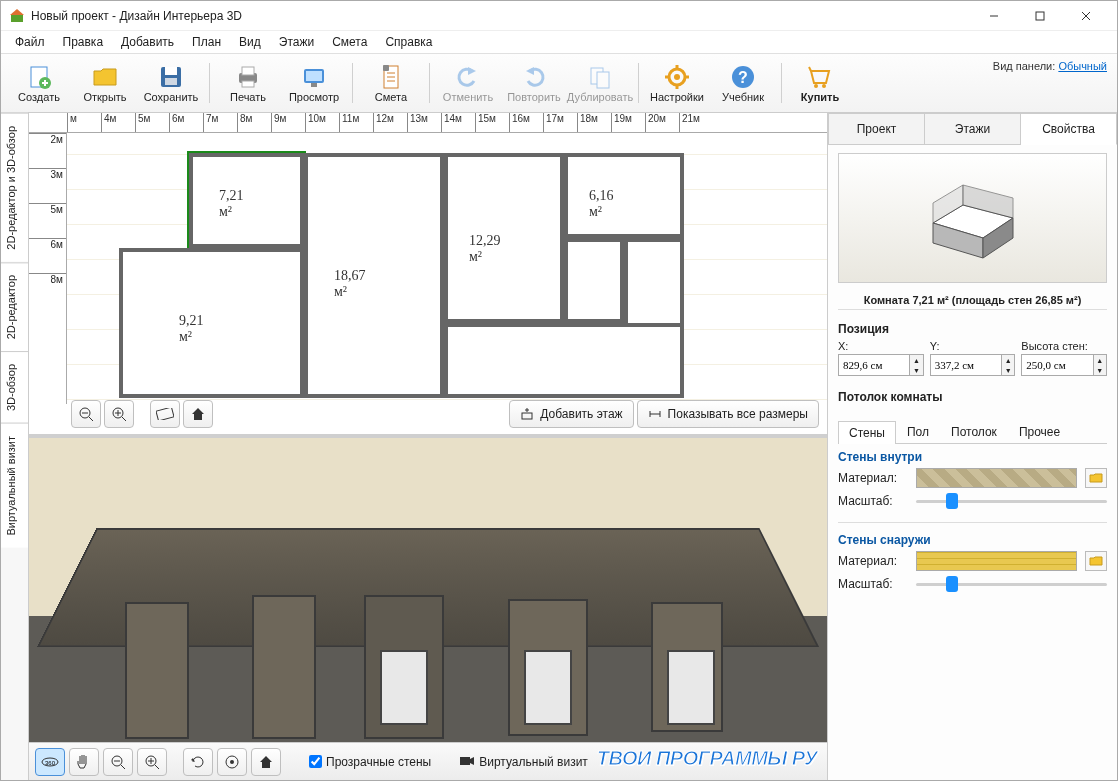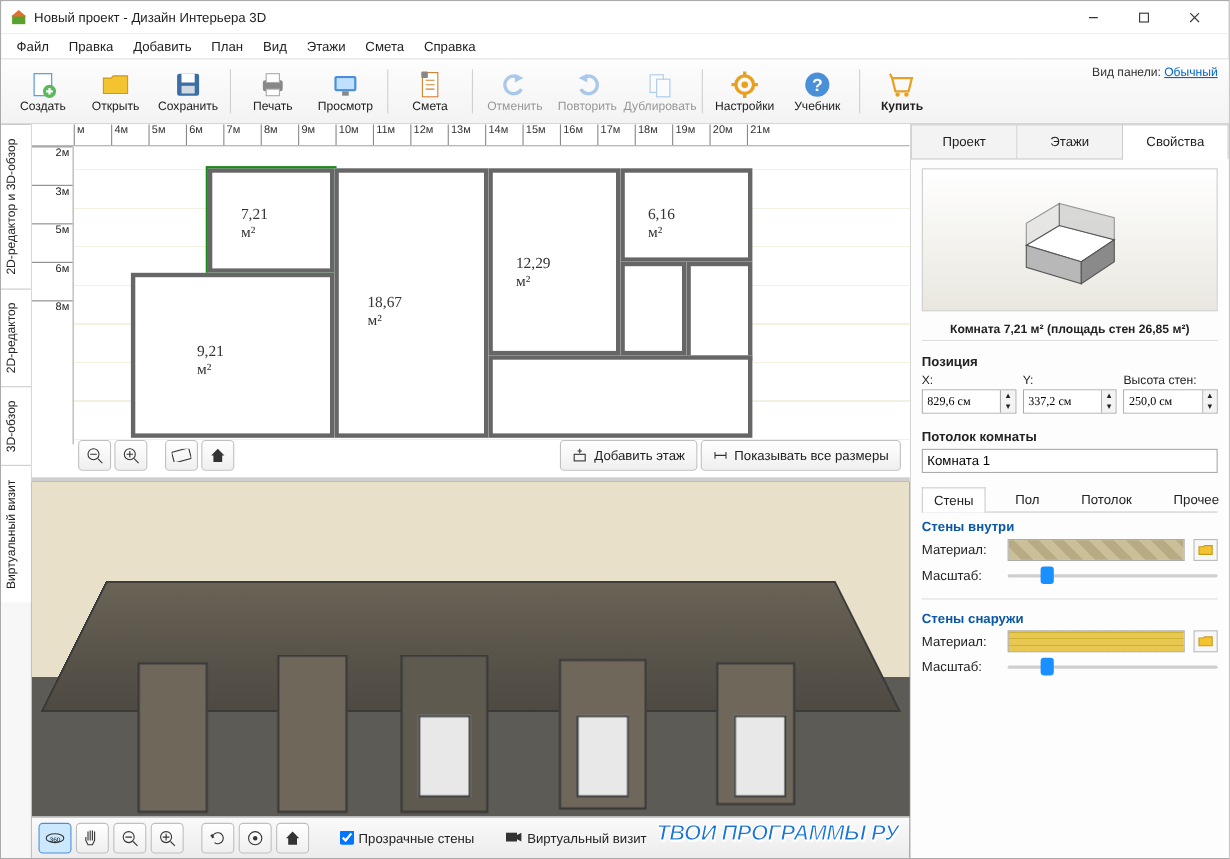--- a/index.html
+++ b/index.html
@@ -51,21 +51,21 @@
   .section { margin: 0 10px 8px; }
   .section h4 { font-size: 12px; font-weight: bold; margin: 6px 0 4px; }
   .row3 { display:flex; gap: 6px; }
   .col { flex: 1; display:flex; flex-direction:column; gap: 2px; }
   .col label { font-size: 11px; }
   .spin { display:flex; border: 1px solid #aaa; height: 22px; }
   .spin input { border: none; width: 100%; padding: 0 4px; font-size: 11px; font-family: Liberation Serif, serif; }
   .spinbtns { width: 16px; display:flex; flex-direction:column; border-left: 1px solid #aaa; }
   .spinbtns div { flex:1; display:flex; align-items:center; justify-content:center; font-size: 7px; background: #f3f3f3; }
   .textin { width: 100%; border: 1px solid #aaa; height: 22px; padding: 0 4px; font-size: 12px; }
-  .subtabs { display:flex; border-bottom: 1px solid #ccc; margin: 4px 10px 0; gap: 16px; }
+  .subtabs { display:flex; border-bottom: 1px solid #ccc; margin: 4px 10px 0; }
   .subtab { padding: 4px 10px; font-size: 12px; border: 1px solid transparent; border-bottom: none; cursor: default; }
   .subtab.active { border-color: #ccc; background: #fff; position: relative; top: 1px; }
   .matrow { display:flex; align-items:center; gap: 8px; margin: 3px 0; font-size: 12px;}
   .matrow .lbl { width: 70px; }
   .swatch { flex:1; height: 20px; border: 1px solid #aaa; }
   .folder-btn { width: 22px; height: 20px; border: 1px solid #bbb; background:#f7f7f7; display:flex;align-items:center;justify-content:center; }
   .slider { flex:1; height: 20px; position: relative; }
   .slider::before { content:""; position:absolute; left:0; right:0; top: 9px; height: 3px; background: #cfcfcf; border-radius: 2px;}
   .thumb { position: absolute; top: 2px; width: 12px; height: 16px; background: #1a90ff; border-radius: 3px; left: 30px;}
   .watermark { position: absolute; right: 10px; bottom: 10px; font-weight: 900; font-size: 20px; font-style: italic; color: #1a74d8; -webkit-text-stroke: 1px #fff; text-shadow: 1px 1px 0 #fff; letter-spacing: -0.5px; }
@@ -455,21 +455,20 @@
                   <div>▲</div>
                   <div>▼</div>
                 </div>
               </div>
             </div>
         </div>
       </div>
 
       <div class="section">
         <h4>Потолок комнаты</h4>
-        <input class="textin" value="Комната 1" style="">
       </div>
 
       <div class="subtabs">
         <div class="subtab active">Стены</div>
         <div class="subtab">Пол</div>
         <div class="subtab">Потолок</div>
         <div class="subtab">Прочее</div>
       </div>
 
       <div class="section">

